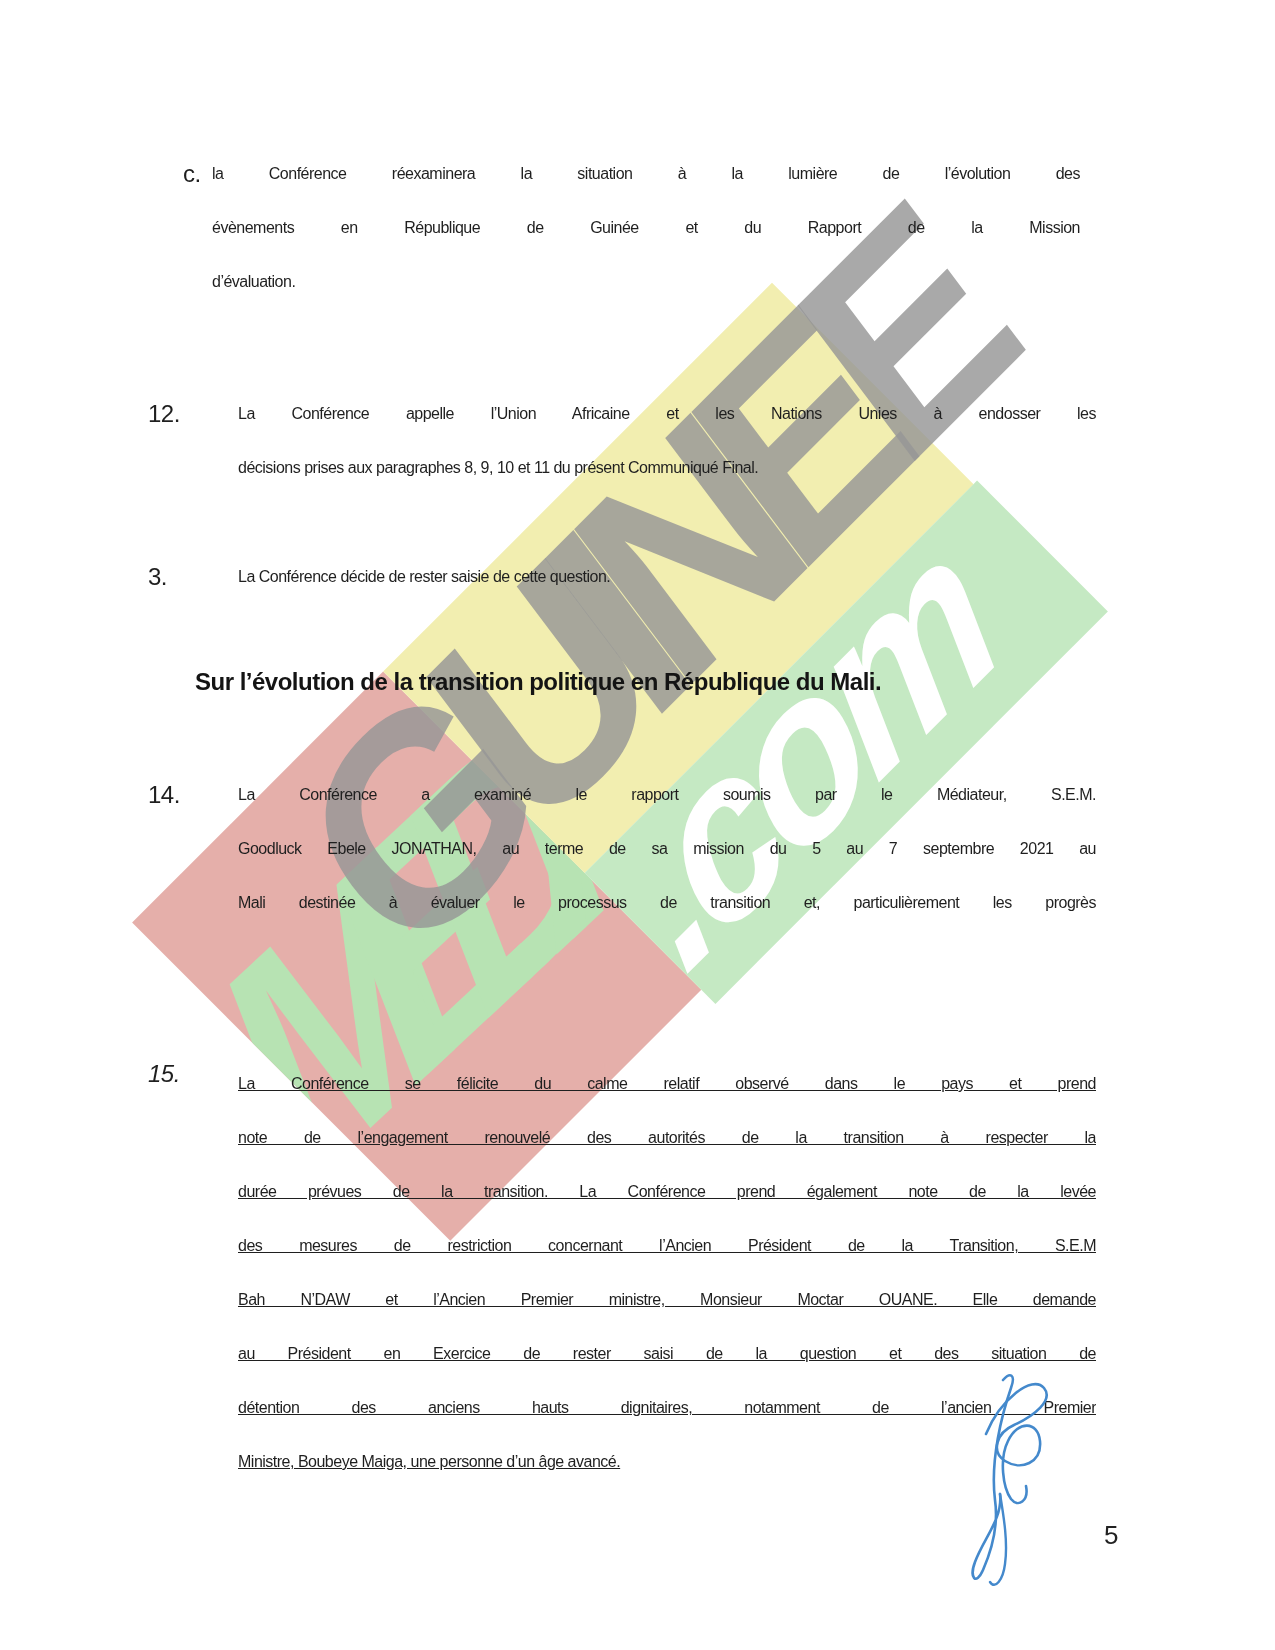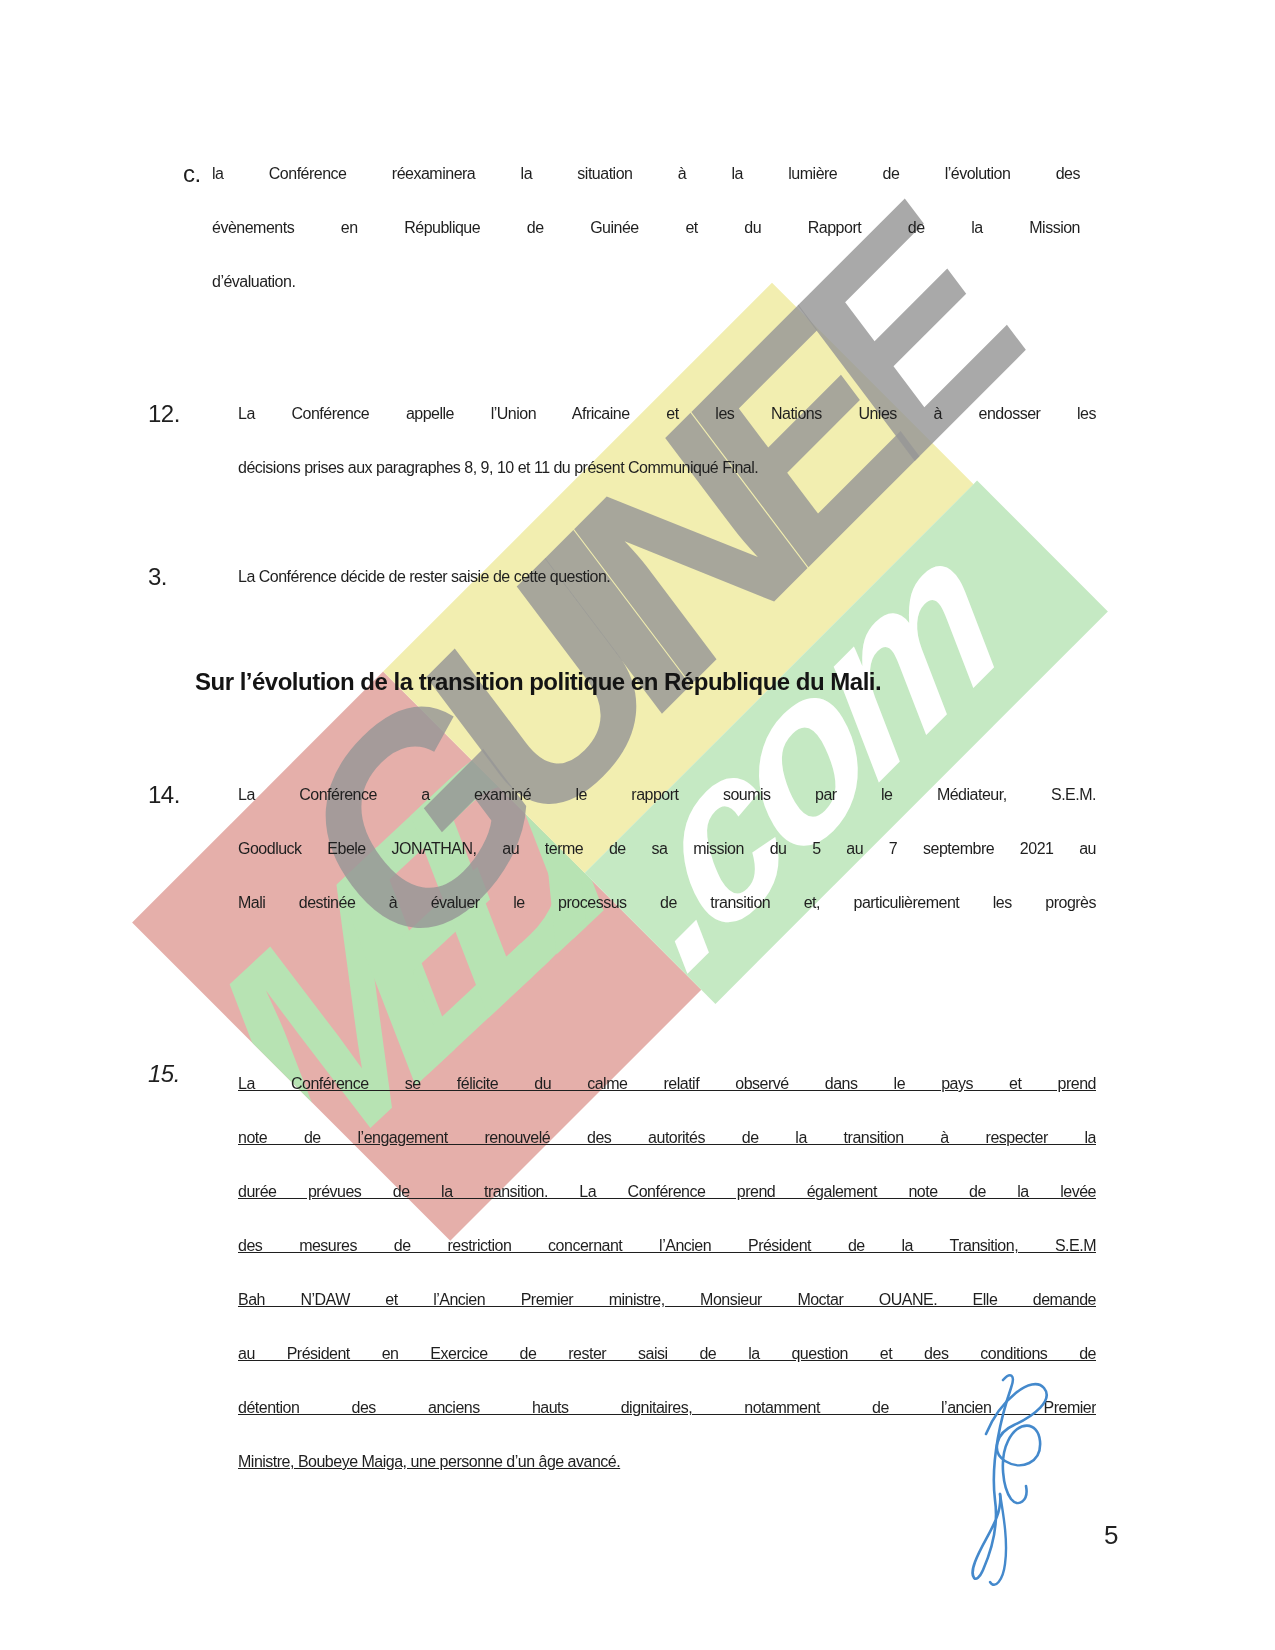--- a/index.html
+++ b/index.html
@@ -106,21 +106,21 @@
     <div class="ln">Mali destinée à évaluer le processus de transition et, particulièrement les progrès</div>
   </div>
 
   <div class="marker" id="p15-marker">15.</div>
   <div class="txt col-p" id="p15">
     <div class="ln">La Conférence se félicite du calme relatif observé dans le pays et prend</div>
     <div class="ln">note de l’engagement renouvelé des autorités de la transition à respecter la</div>
     <div class="ln">durée prévues de la transition. La Conférence prend également note de la levée</div>
     <div class="ln">des mesures de restriction concernant l’Ancien Président de la Transition, S.E.M</div>
     <div class="ln">Bah N’DAW et l’Ancien Premier ministre, Monsieur Moctar OUANE. Elle demande</div>
-    <div class="ln">au Président en Exercice de rester saisi de la question et des conditions de</div>
+    <div class="ln">au Président en Exercice de rester saisi de la question et des situation de</div>
     <div class="ln">détention des anciens hauts dignitaires, notamment de l’ancien Premier</div>
     <div class="ln last">Ministre, Boubeye Maiga, une personne d’un âge avancé.</div>
   </div>
 
   <svg id="signature" viewBox="0 0 140 230" fill="none">
     <path d="M55,12 C62,4 68,6 63,20 C54,46 42,92 47,132 C51,160 42,186 35,202 C28,218 21,210 27,194 C36,170 55,150 52,126" stroke="#4489cc" stroke-width="2.6" stroke-linecap="round"></path>
     <path d="M38,66 C52,32 84,6 96,20 C106,32 86,48 66,57 C48,65 43,84 57,93 C73,103 94,95 92,73 C90,53 70,52 60,73 C51,91 55,120 63,131 C70,140 81,133 78,118" stroke="#4489cc" stroke-width="2.6" stroke-linecap="round"></path>
     <path d="M52,126 C56,150 60,175 57,196 C55,212 47,222 42,214" stroke="#4489cc" stroke-width="2.4" stroke-linecap="round"></path>
   </svg>
 

